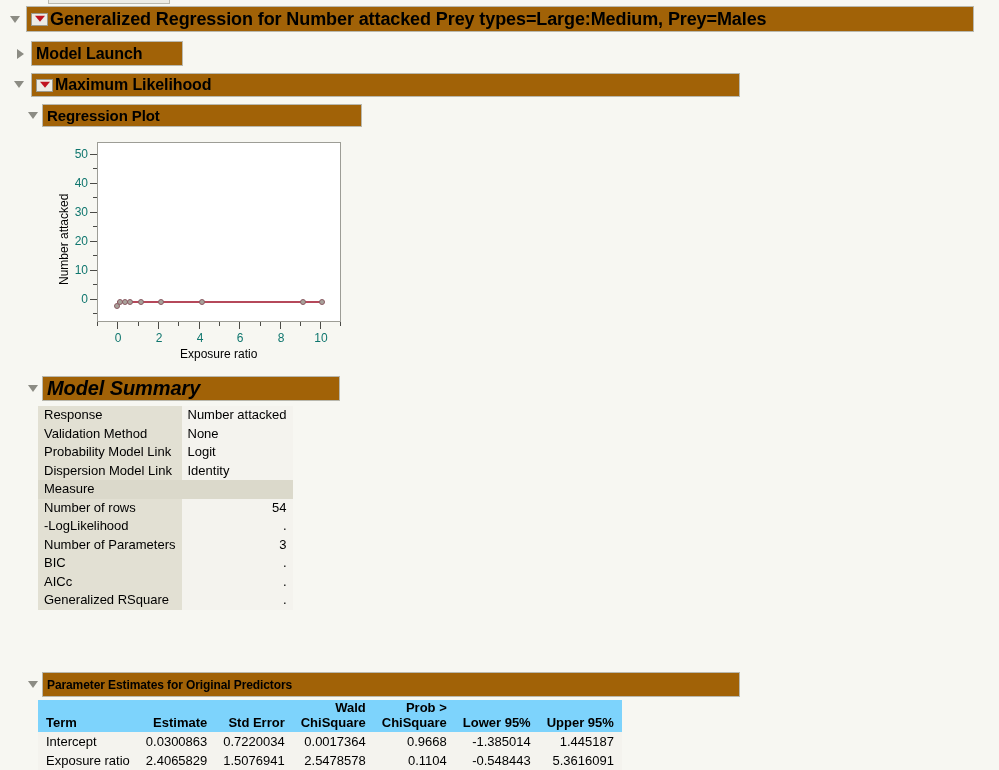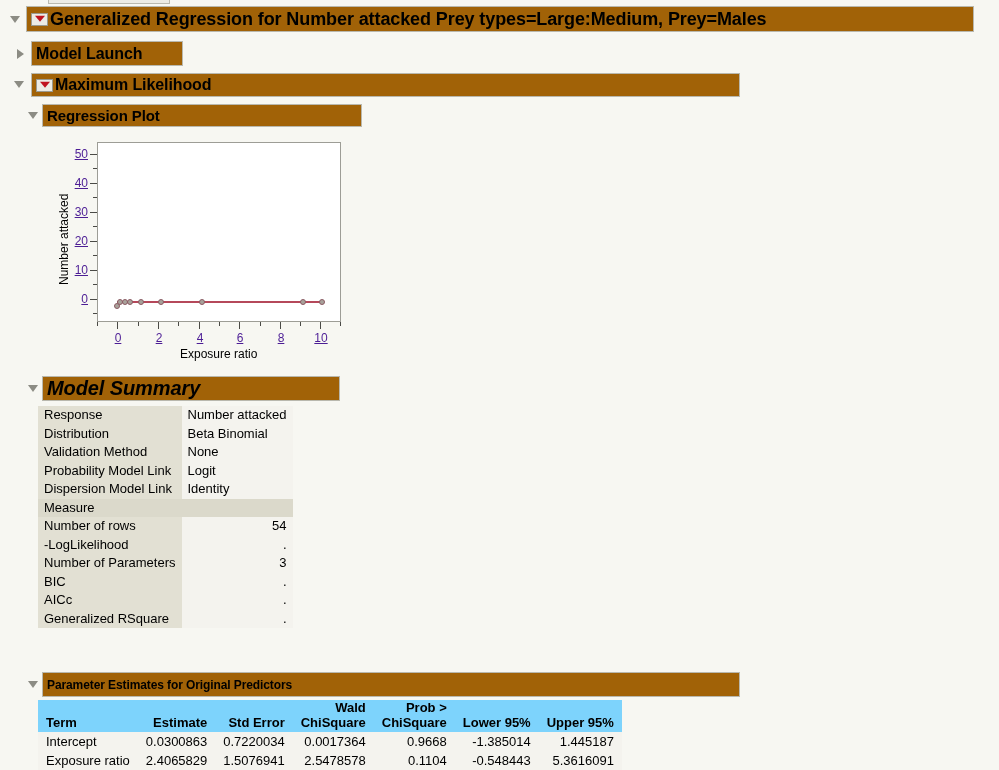--- a/index.html
+++ b/index.html
@@ -86,23 +86,22 @@
   }
   .axis-label {
     position: absolute;
     font-size: 12px;
     color: #000;
     white-space: nowrap;
   }
   .tick-lbl {
     position: absolute;
     font-size: 12px;
-    color: #4c1d95;
-    white-space: nowrap;
-    text-decoration: underline;
+    color: #0f766e;
+    white-space: nowrap;
   }
   .tickmark { position: absolute; background: #4a4a46; }
   .ylabel-rot {
     position: absolute;
     font-size: 12px;
     transform-origin: 0 0;
     transform: rotate(-90deg);
     white-space: nowrap;
   }
   .dot {
@@ -279,24 +278,20 @@
   <span class="bar-title" style="font-size:20px;font-style:italic;">Model Summary</span>
 </div>
 
 <table class="jmp" style="left:38px; top:406px;">
   <tbody>
     <tr>
       <td class="lblcell">Response</td>
       <td class="valcell">Number attacked</td>
     </tr>
     <tr>
-      <td class="lblcell">Distribution</td>
-      <td class="valcell">Beta Binomial</td>
-    </tr>
-    <tr>
       <td class="lblcell">Validation Method</td>
       <td class="valcell">None</td>
     </tr>
     <tr>
       <td class="lblcell">Probability Model Link</td>
       <td class="valcell">Logit</td>
     </tr>
     <tr>
       <td class="lblcell">Dispersion Model Link</td>
       <td class="valcell">Identity</td>

